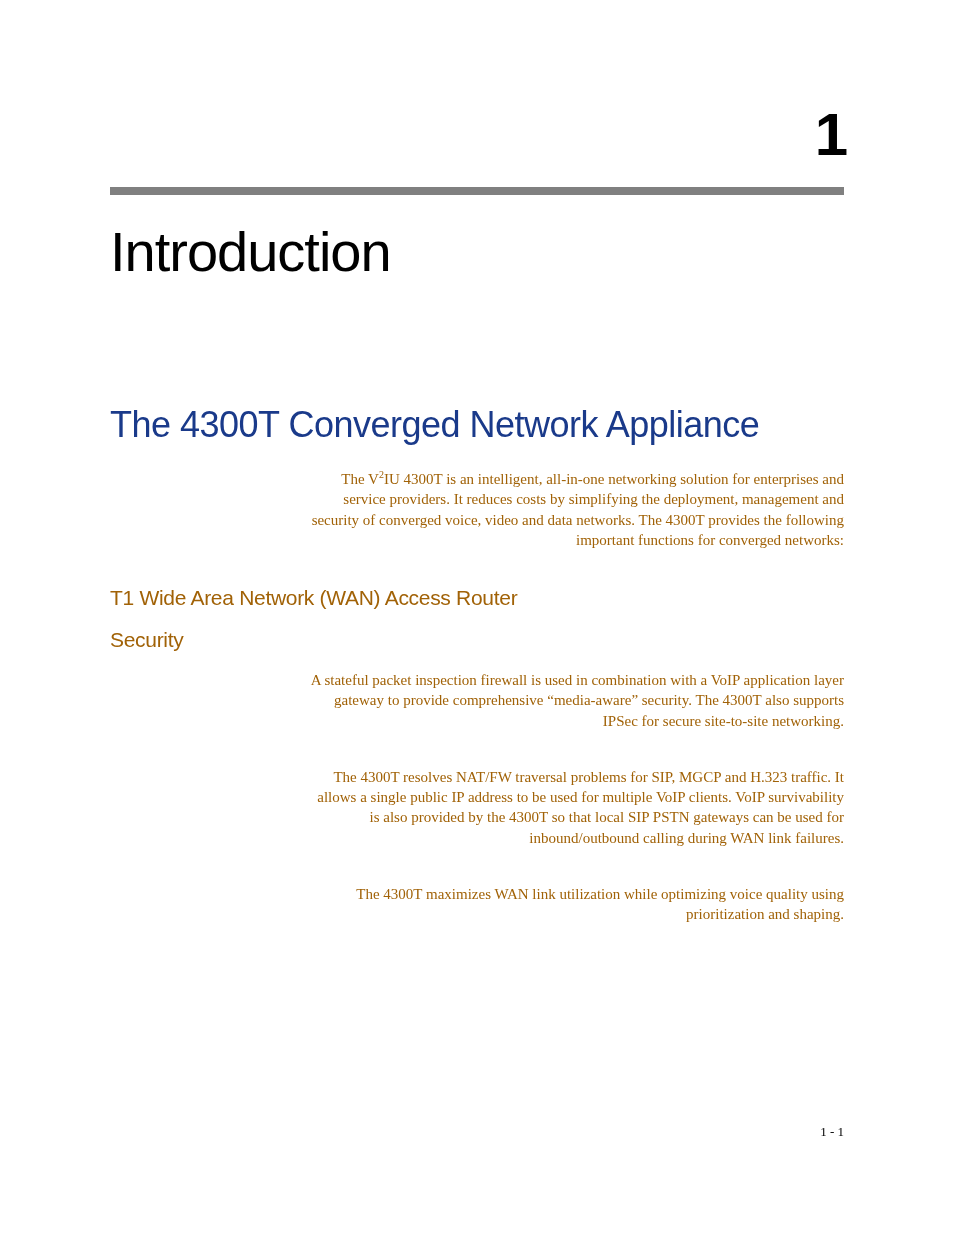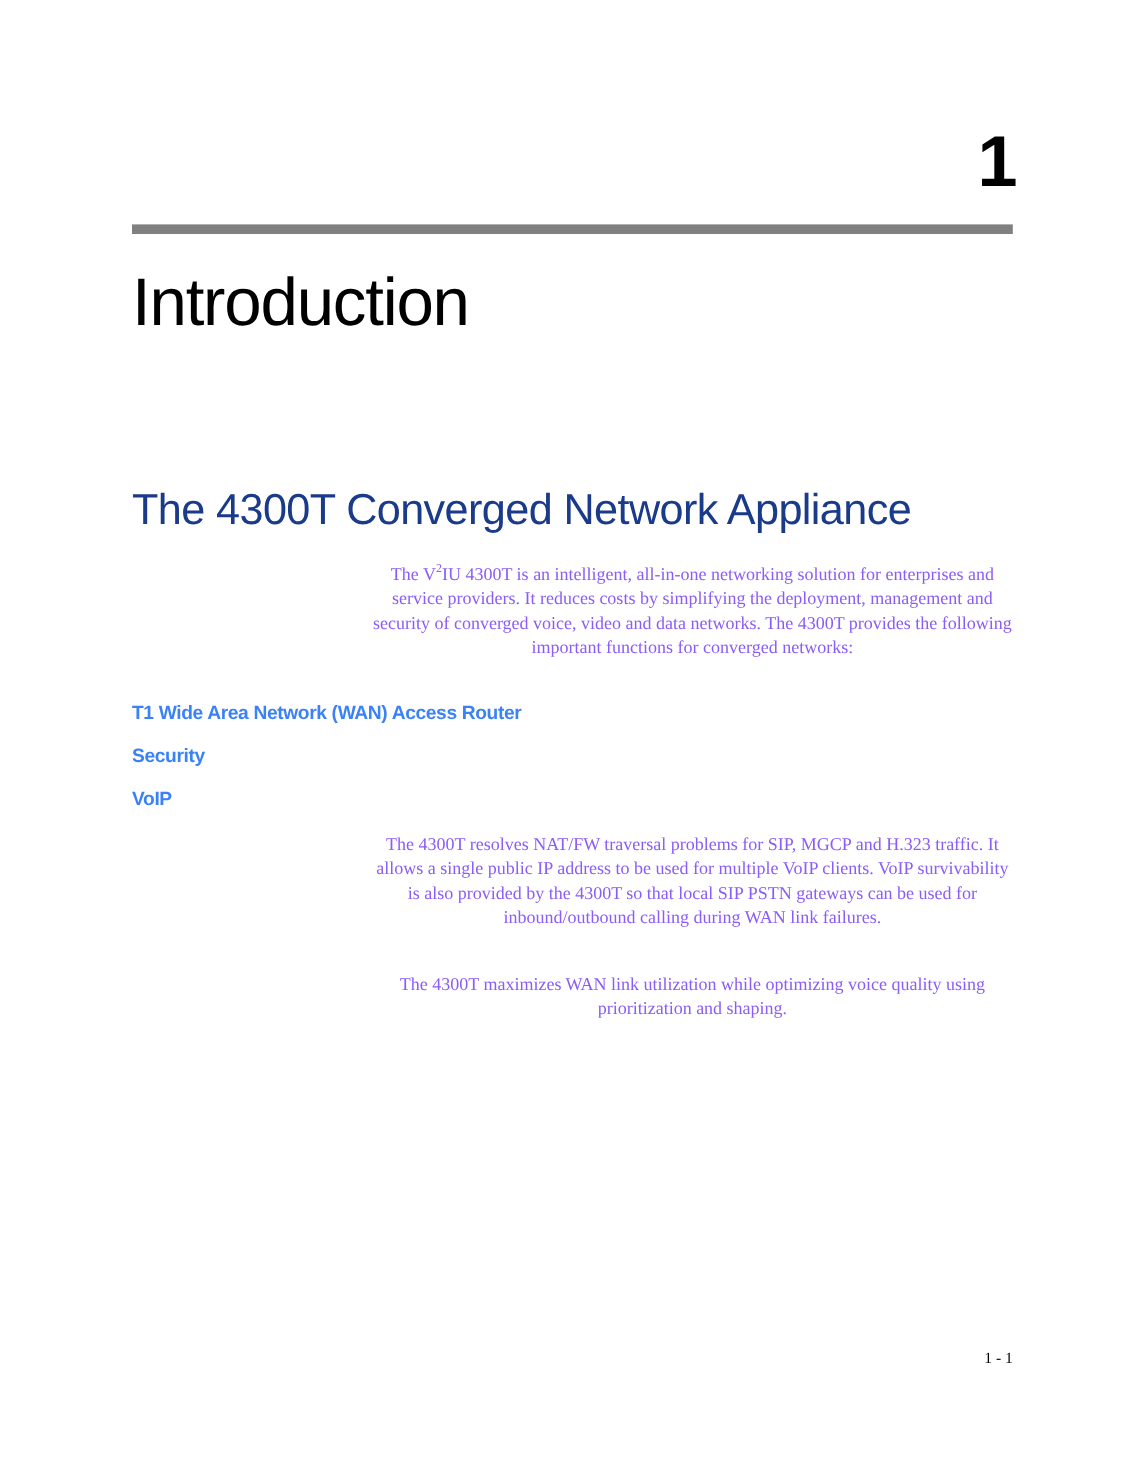--- a/index.html
+++ b/index.html
@@ -45,34 +45,34 @@
     .section-heading {
       font-family: Arial, Helvetica, sans-serif;
       font-size: 36px;
       font-weight: 400;
       color: #1a3a8a;
       margin-bottom: 22px;
       letter-spacing: -0.5px;
     }
     .subsection-heading {
       font-family: Arial, Helvetica, sans-serif;
-      font-size: 16px;
-      font-weight: 700;
-      color: #3b82f6;
+      font-size: 21px;
+      font-weight: 400;
+      color: #a16207;
       margin-bottom: 18px;
       letter-spacing: -0.3px;
     }
     .body-text {
       font-family: "Book Antiqua", Palatino, Georgia, serif;
       font-size: 15px;
       line-height: 1.35;
-      color: #8b5cf6;
+      color: #a16207;
       margin-left: 200px;
       margin-bottom: 36px;
-      text-align: center;
+      text-align: right;
     }
     .body-text sup {
       font-size: 10px;
       vertical-align: super;
     }
     .page-number {
       position: absolute;
       bottom: 95px;
       right: 110px;
       font-family: "Book Antiqua", Palatino, Georgia, serif;
@@ -90,20 +90,20 @@
   <div class="chapter-title">Introduction</div>
 
   <div class="section-heading">The 4300T Converged Network Appliance</div>
   <div class="body-text">
     <span>The V</span><sup>2</sup><span>IU 4300T is an intelligent, all-in-one networking solution for enterprises and service providers.  It reduces costs by simplifying the deployment, management and security of converged voice, video and data networks.  The 4300T provides the following important functions for converged networks:</span>
   </div>
 
   <div class="subsection-heading">T1 Wide Area Network (WAN) Access Router</div>
 
   <div class="subsection-heading">Security</div>
+  <div class="body-text">A stateful packet inspection firewall is used in combination with a VoIP application layer gateway to provide comprehensive “media-aware” security.  The 4300T also supports IPSec for secure site-to-site networking.</div>
 
-  <div class="subsection-heading">VoIP</div>
   <div class="body-text">The 4300T resolves NAT/FW traversal problems for SIP, MGCP and H.323 traffic.  It allows a single public IP address to be used for multiple VoIP clients.  VoIP survivability is also provided by the 4300T so that local SIP PSTN gateways can be used for inbound/outbound calling during WAN link failures.</div>
 
   <div class="body-text">The 4300T maximizes WAN link utilization while optimizing voice quality using prioritization and shaping.</div>
 
   <div class="page-number">1 - 1</div>
 </div>
 
 </body></html>

